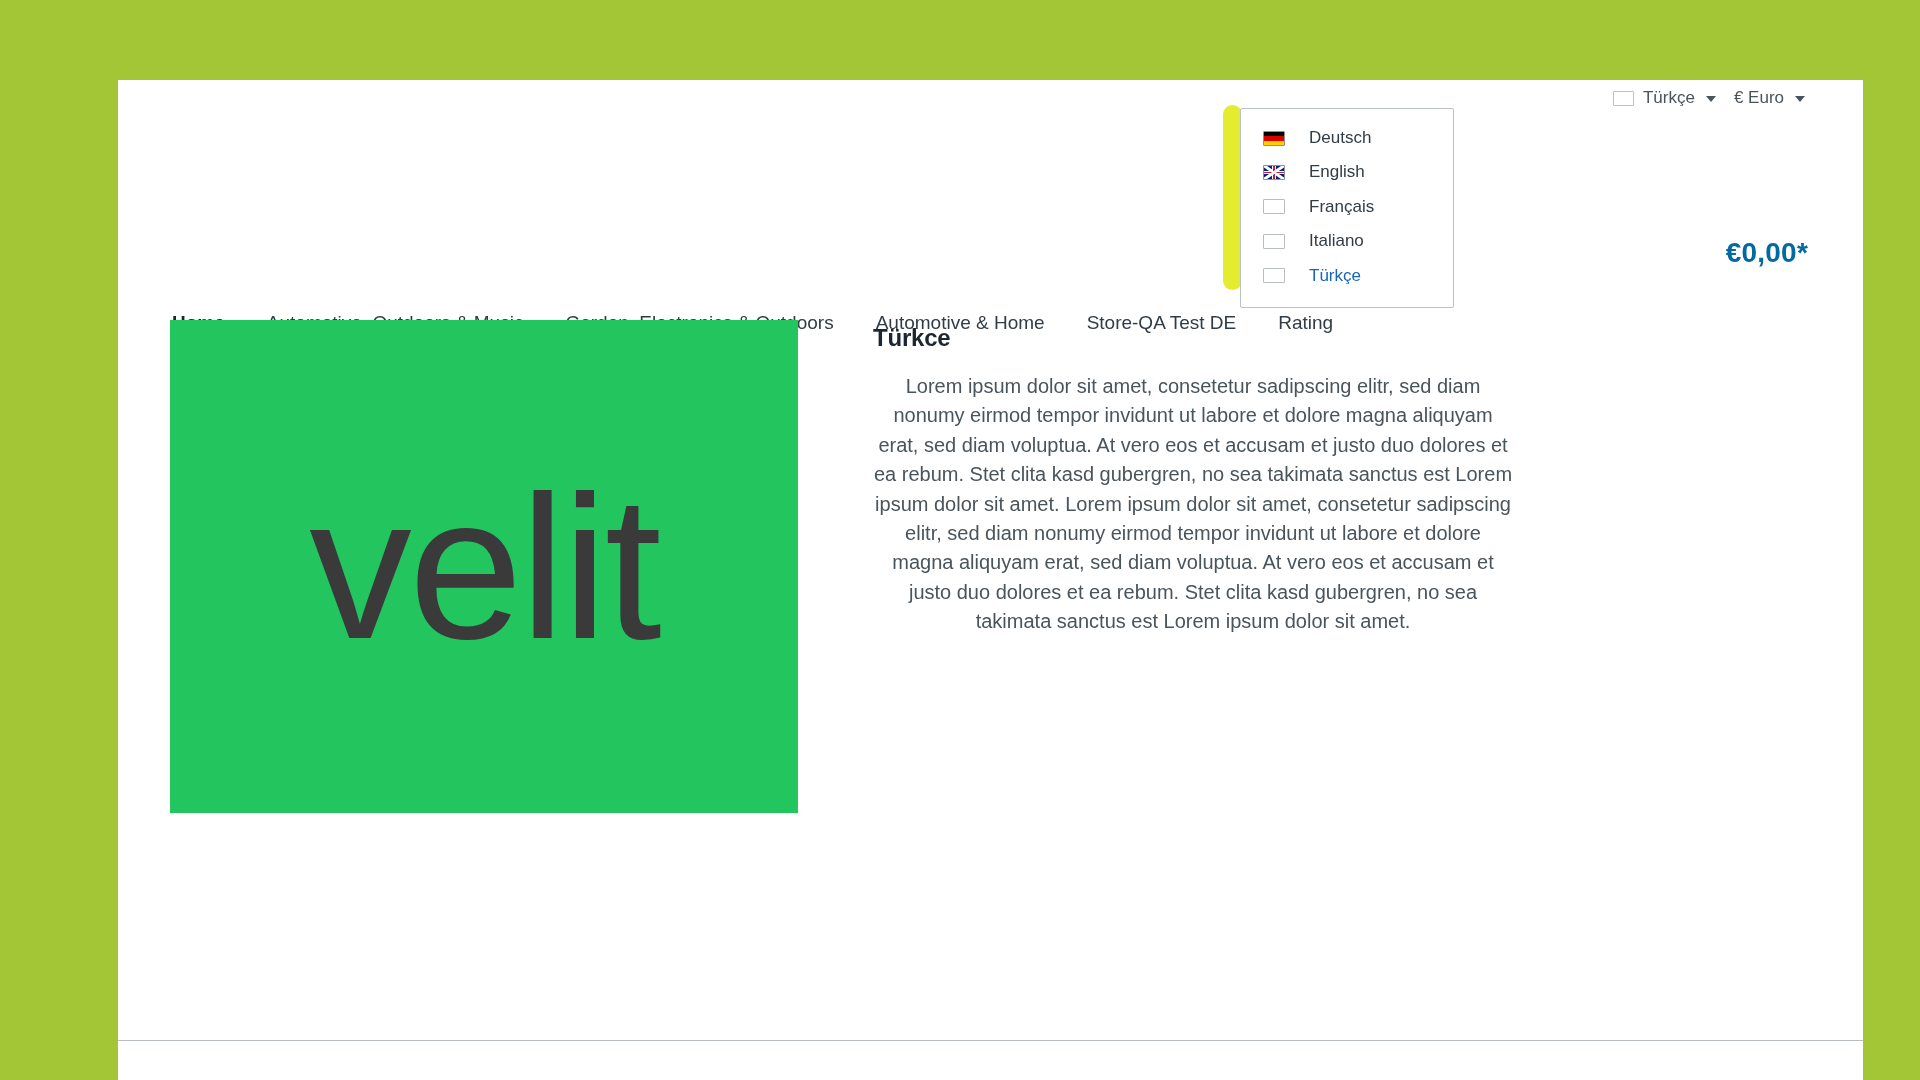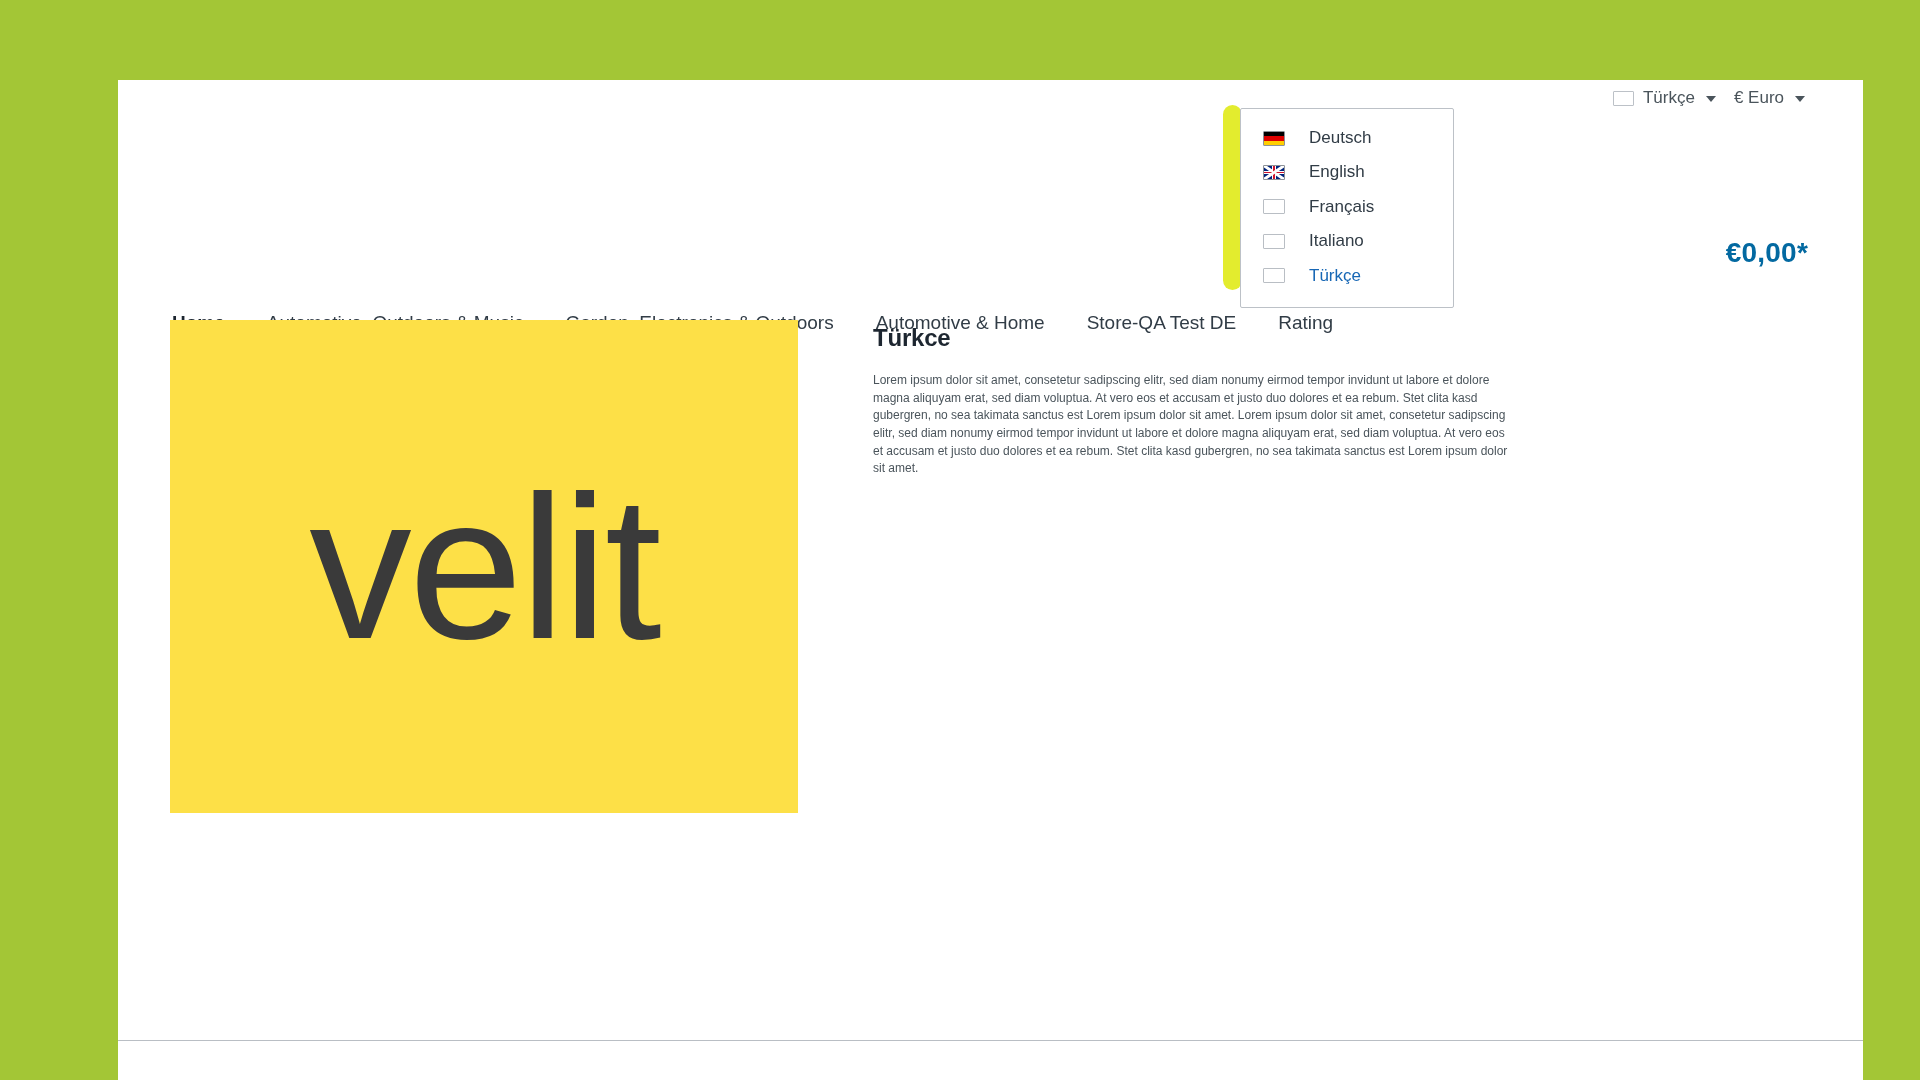--- a/index.html
+++ b/index.html
@@ -277,21 +277,21 @@
     background: #1f4b9e;
   }
 
   
   .product-image {
     position: absolute;
     left: 52px;
     top: 240px;
     width: 628px;
     height: 493px;
-    background: #fde047;
+    background: #22c55e;
     display: flex;
     align-items: center;
     justify-content: center;
   }
   .product-image span {
     font-size: 205px;
     color: #3a3a3a;
     font-family: "Liberation Sans", sans-serif;
     line-height: 1;
     letter-spacing: -3px;
@@ -305,25 +305,25 @@
     width: 640px;
   }
   .detail-title {
     font-size: 24px;
     font-weight: 700;
     color: #1d2630;
     margin: 0 0 20px 0;
     letter-spacing: -0.2px;
   }
   .detail-body {
-    font-size: 12px;
+    font-size: 20px;
     line-height: 1.47;
     color: #4a545b;
     margin: 0;
-    text-align: left;
+    text-align: center;
   }
 
   
   .caption {
     position: absolute;
     left: 740px;
     top: 880px;
     font-size: 54px;
     color: #000000;
     font-family: "DejaVu Sans Condensed", "Liberation Sans Narrow", "Liberation Sans", sans-serif;

